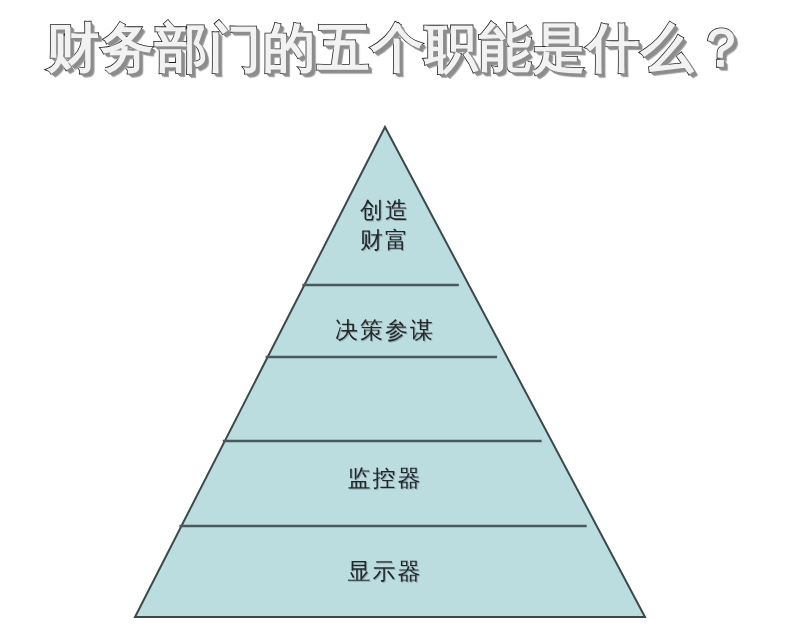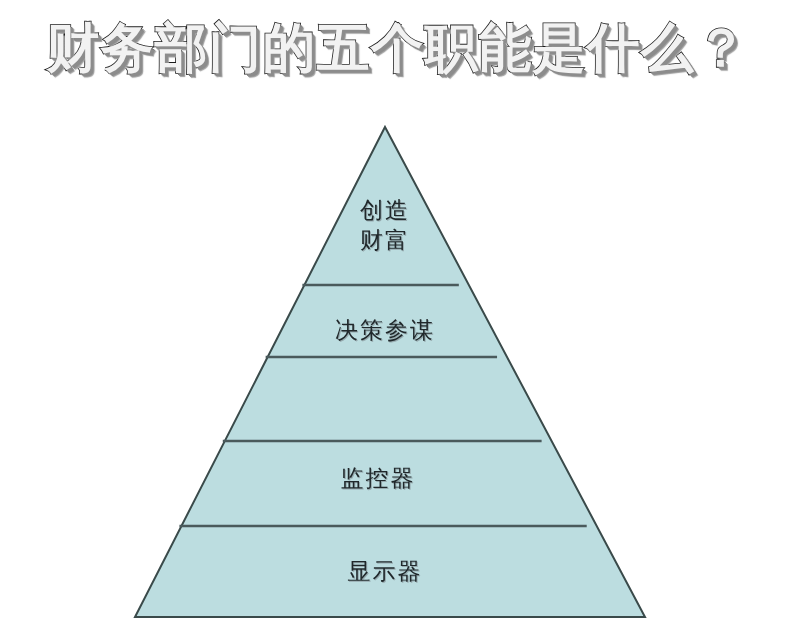--- a/index.html
+++ b/index.html
@@ -74,21 +74,21 @@
     font-size: 23px;
     line-height: 30px;
     letter-spacing: 2px;
     white-space: pre-line;
     text-shadow: 1px 1px 0 rgba(120,130,135,0.55);
     pointer-events: none;
   }
   #tier-label-0 { left: 285px; top: 196px; width: 200px; }
   #tier-label-1 { left: 285px; top: 292px; width: 200px; margin-top: 24px; }
   #tier-label-2 { left: 285px; top: 376px; width: 200px; }
-  #tier-label-3 { left: 278px; top: 464px; width: 200px; }
+  #tier-label-3 { left: 285px; top: 464px; width: 200px; }
   #tier-label-4 { left: 285px; top: 541px; width: 200px; margin-top: 16px; }
 </style>
 </head>
 <body style="background: rgb(255, 255, 255);">
 
 <div id="slide">
 
   <div id="title-block">
     <div id="slide-title" style="color: rgb(242, 242, 242); -webkit-text-stroke-color: rgb(26, 26, 26);">财务部门的五个职能是什么？</div>
   </div>

